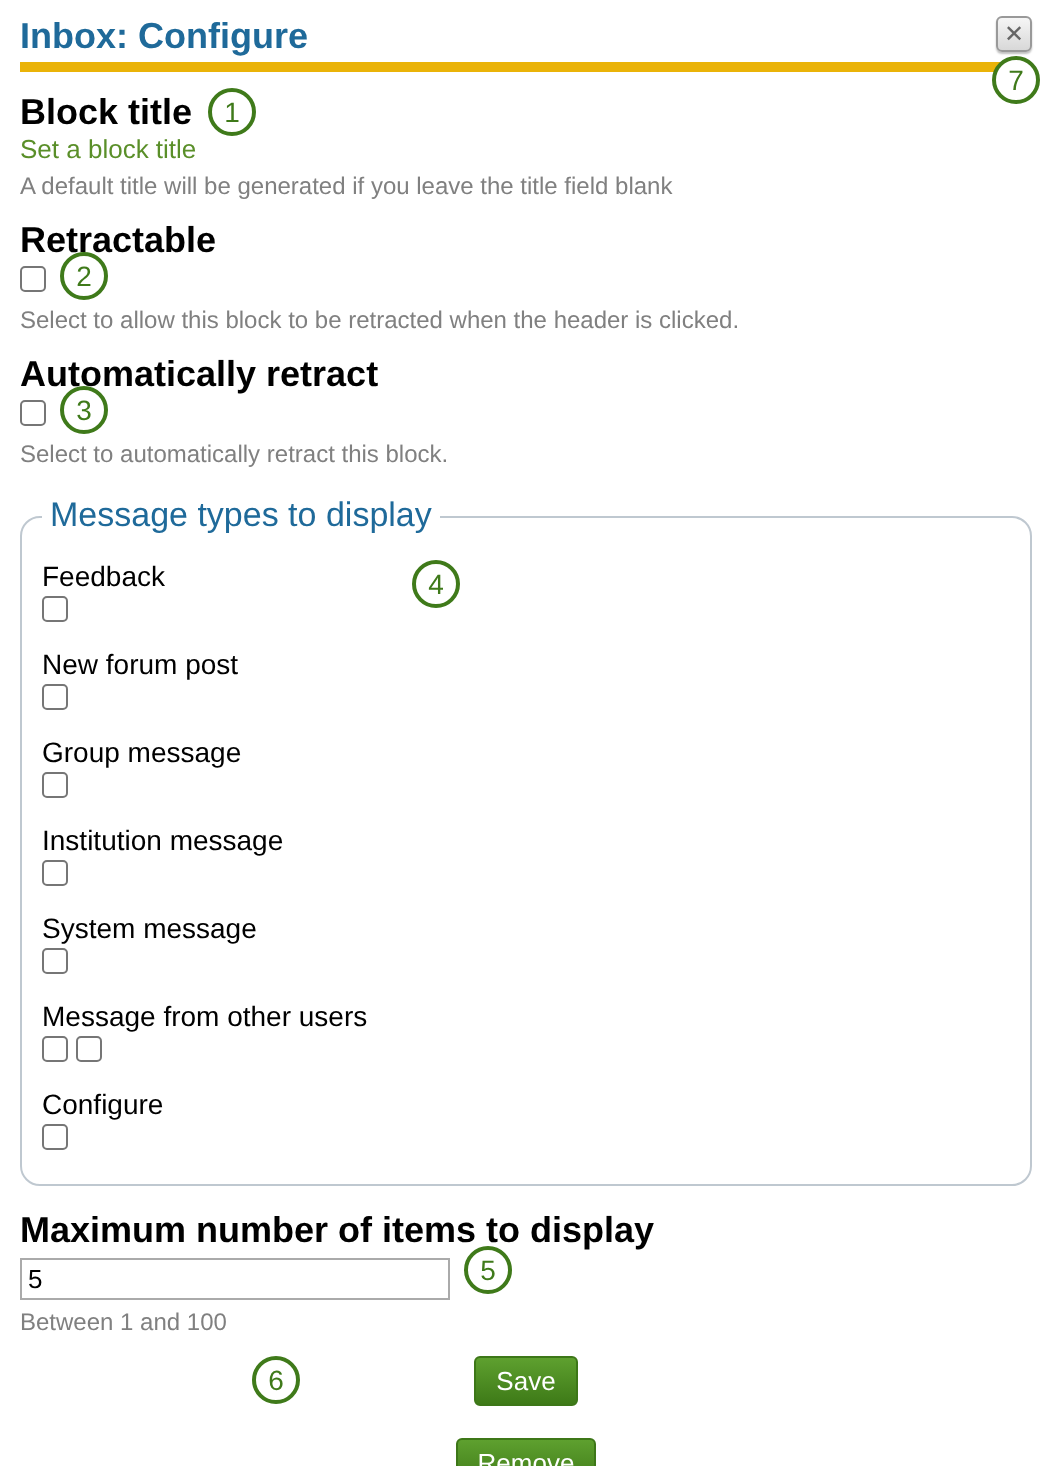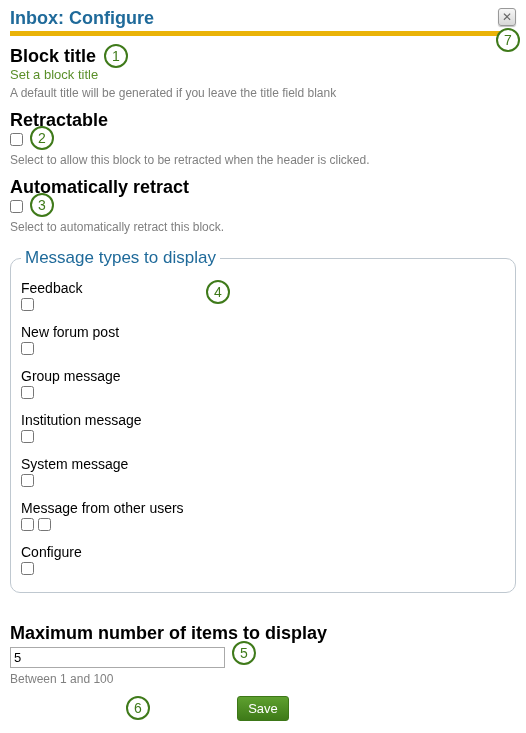--- a/index.html
+++ b/index.html
@@ -176,21 +176,21 @@
   <span class="msg-item-label">Message from other users</span>
   <input type="checkbox" class="msg-item-cb" style="">
 
   <input type="checkbox" class="msg-item-cb" style="">
 
   <span class="msg-item-label">Configure</span>
   <input type="checkbox" class="msg-item-cb" style="">
 </fieldset>
 
 <div class="rel">
-  <div class="section-label" style="margin-top:30px;">Maximum number of items to display</div>
+  <div class="section-label" style="margin-top:12px;">Maximum number of items to display</div>
   <input type="text" class="text-input" value="5" style="">
   <div class="annot" style="top:18px; left:222px;">5</div>
   <div class="help-text">Between 1 and 100</div>
 </div>
 
 <div class="button-row rel">
   <button class="btn">Save</button>
   <button class="btn">Remove</button>
   <div class="annot" style="top:0px; left:116px;">6</div>
 </div>

